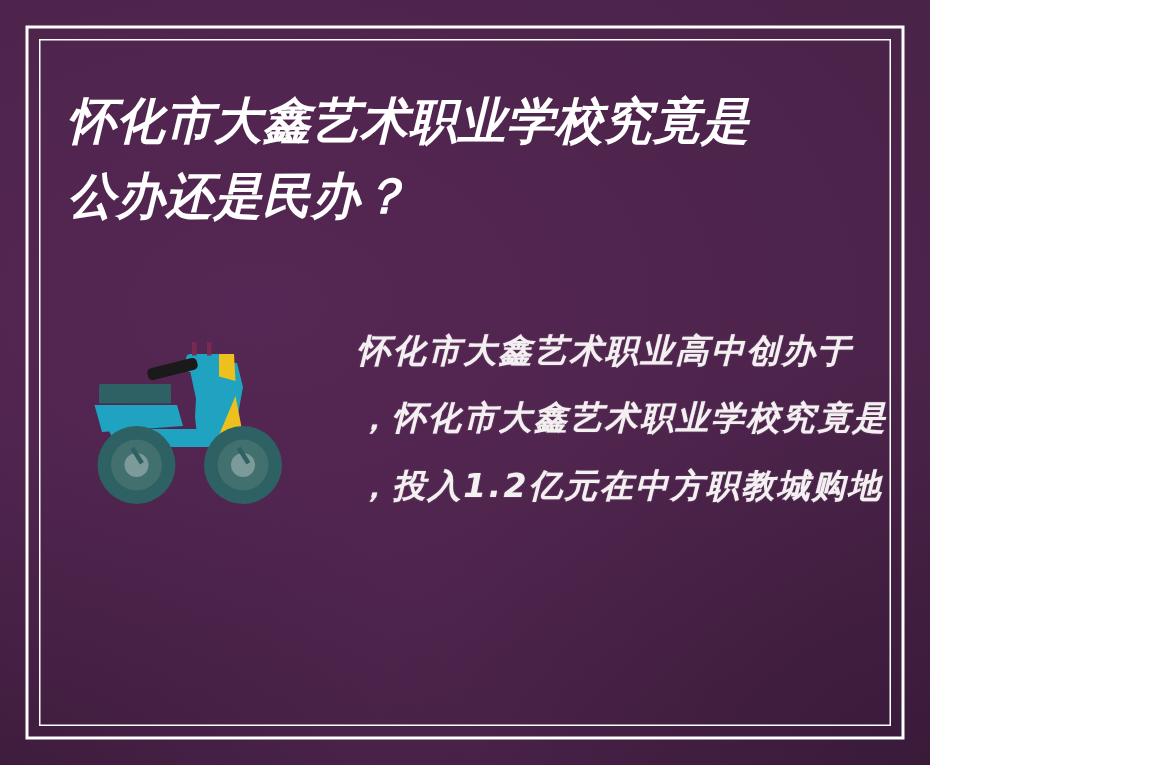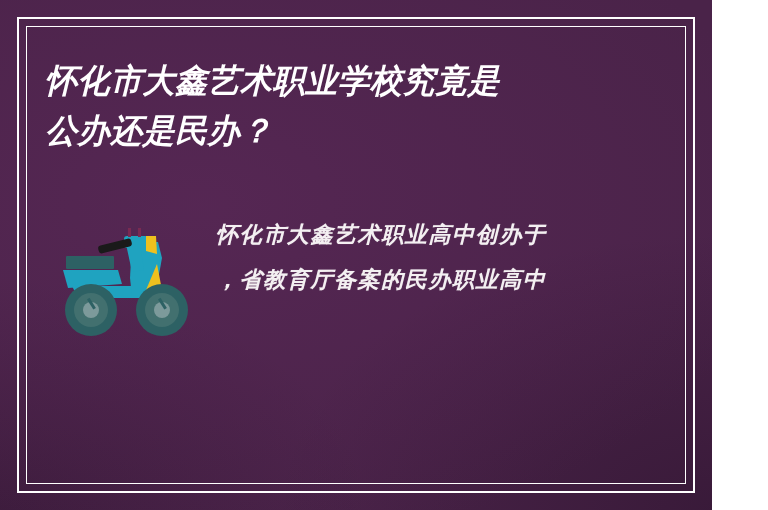--- a/index.html
+++ b/index.html
@@ -8,21 +8,21 @@
   }
   body {
     width: 768px;
     height: 510px;
     overflow: hidden;
     font-family: "Liberation Sans", sans-serif;
   }
 
   #poster {
     position: relative;
-    width: 712px;
+    width: 620px;
     height: 510px;
     background: #4a2349;
     overflow: hidden;
   }
 
   
   #vignette {
     position: absolute;
     inset: 0;
     background:
@@ -78,21 +78,21 @@
     left: 58px;
     top: 218px;
     width: 145px;
     height: 130px;
   }
   #scooter svg { display: block; width: 100%; height: 100%; }
 
   
   #body-copy {
     position: absolute;
-    left: 216px;
+    left: 238px;
     top: 212px;
     width: 436px;
   }
   .body-line {
     color: #f4f0f2;
     font-family: "DejaVu Sans", "Liberation Sans", sans-serif;
     font-style: italic;
     font-weight: 600;
     font-size: 22px;
     line-height: 45px;
@@ -149,16 +149,17 @@
 
       <circle cx="104" cy="92" r="26" fill="#2d6164"></circle>
       <circle cx="104" cy="92" r="17" fill="#42706f"></circle>
       <circle cx="104" cy="92" r="8" fill="#7d9a9b"></circle>
       <rect x="103" y="80" width="3" height="12" fill="#2d6164" transform="rotate(-32 104 86)"></rect>
     </svg>
   </div>
 
   <div id="body-copy">
     <div class="body-line">怀化市大鑫艺术职业高中创办于</div>
-    <div class="body-line">，省教育厅备案的民办职业高中</div>
+    <div class="body-line">，怀化市大鑫艺术职业学校究竟是</div>
+    <div class="body-line">，投入1.2亿元在中方职教城购地</div>
   </div>
 
 </div>
 
 </body></html>

